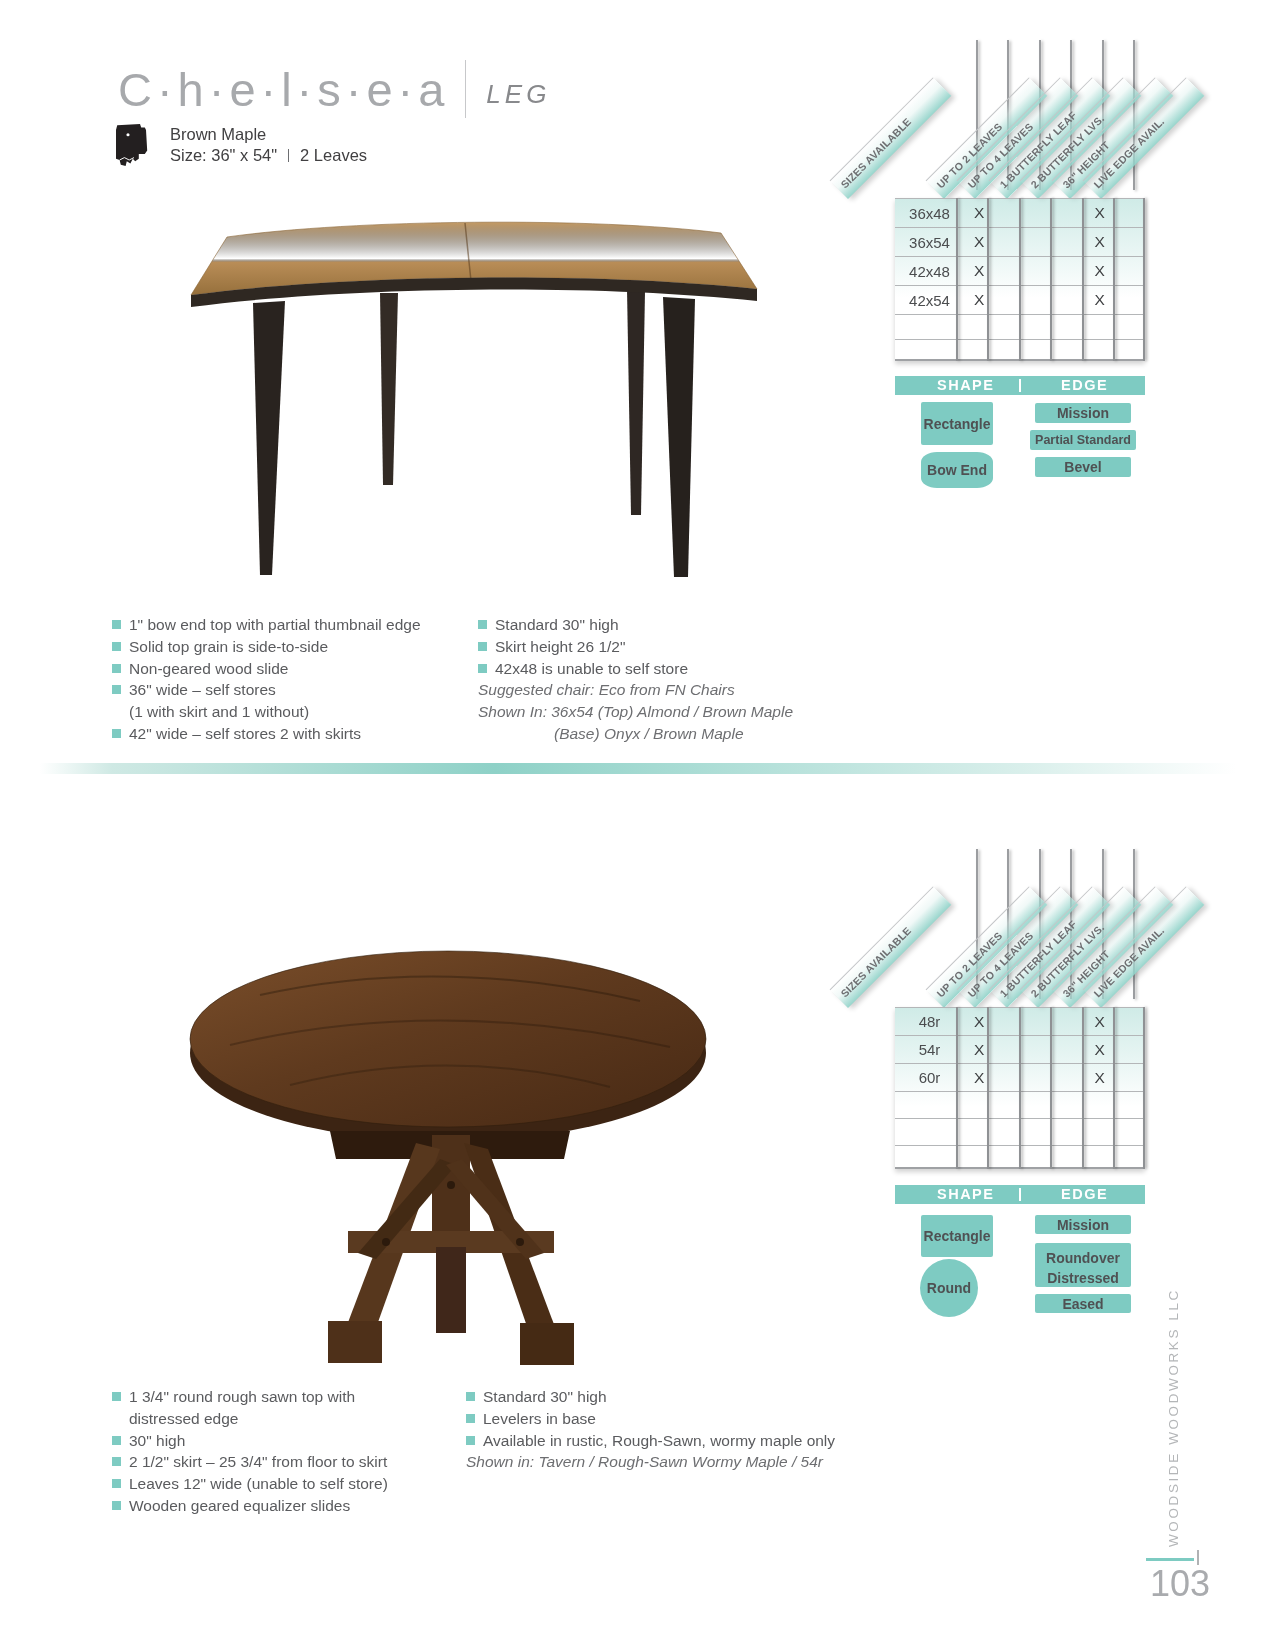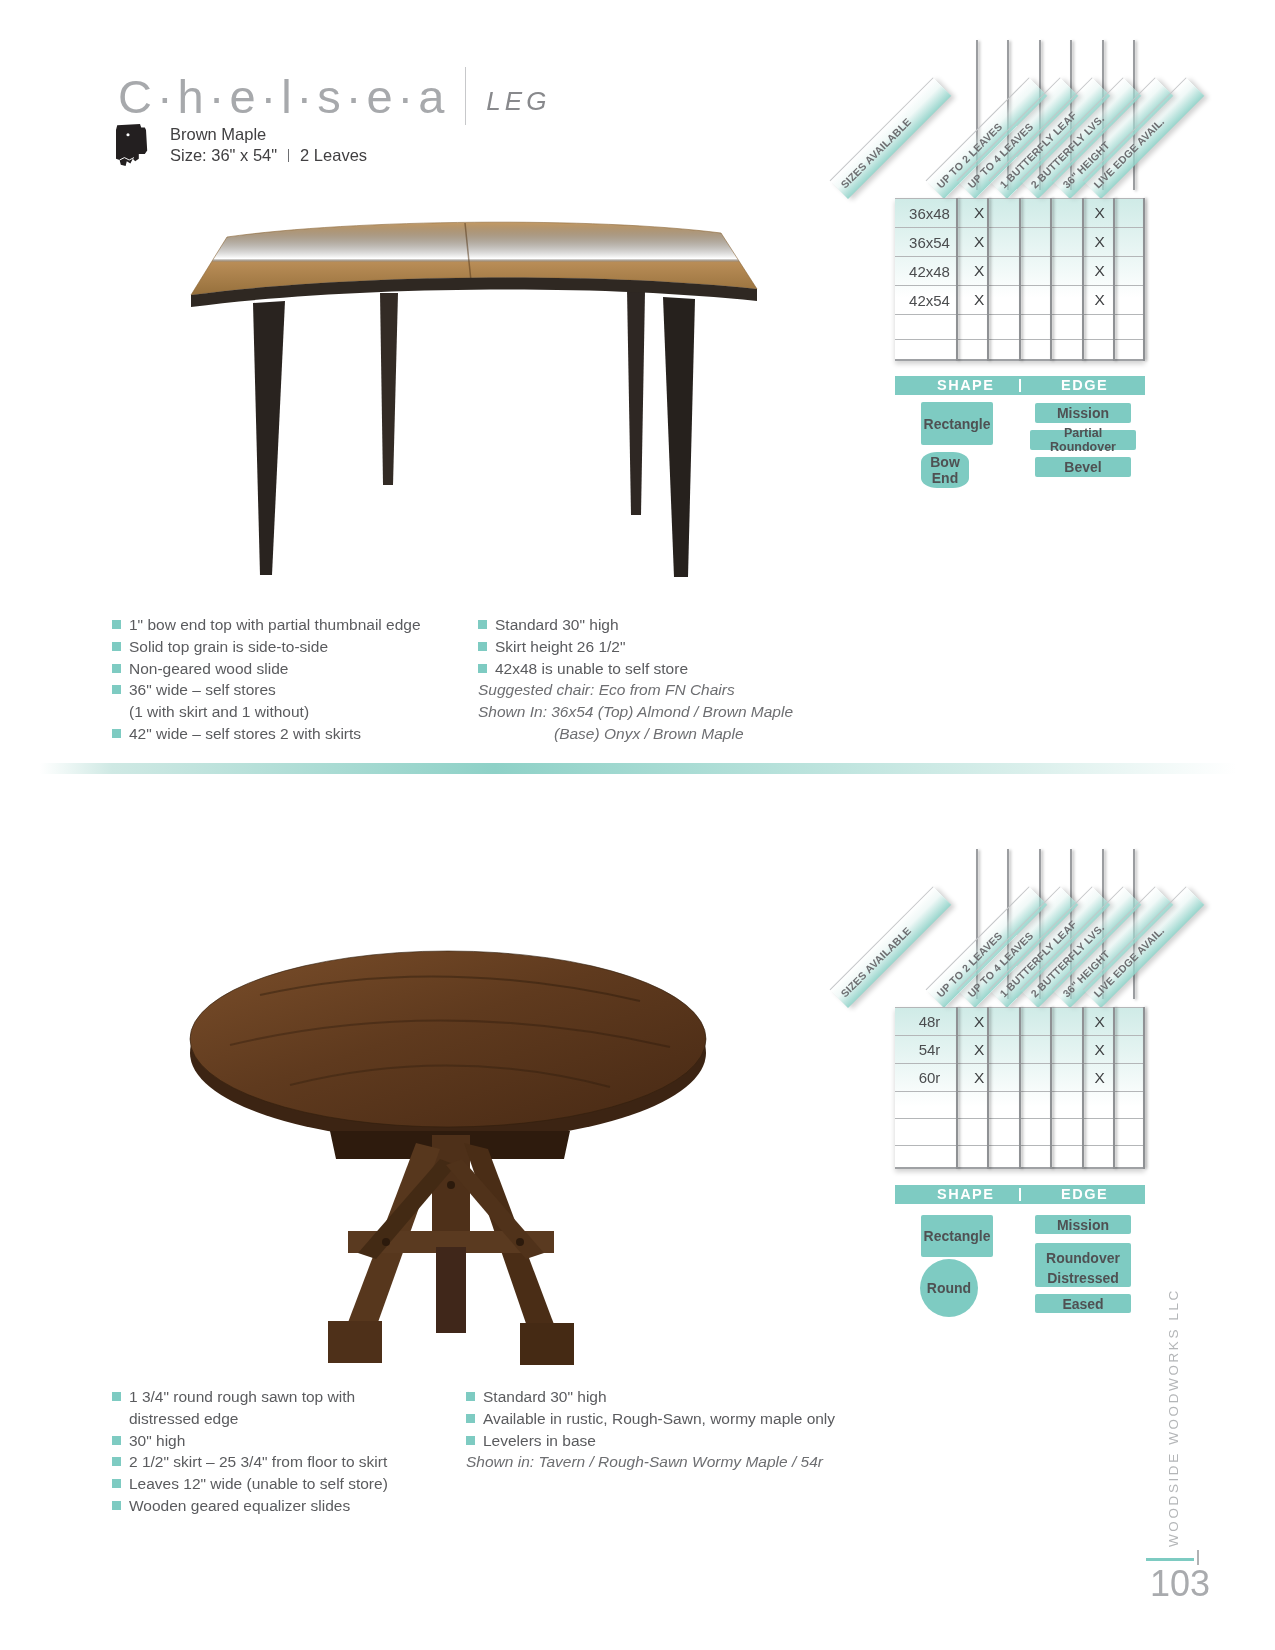--- a/index.html
+++ b/index.html
@@ -57,21 +57,21 @@
   .folio-tick{position:absolute;left:1197px;top:1550px;width:2px;height:15px;background:#b0b2b4;}
   .folio{position:absolute;left:1150px;top:1563px;font-size:36px;font-weight:300;color:#a9abae;}
 
   .img-abs{position:absolute;}
 </style>
 </head>
 <body>
 
 <div class="page">
 
-  <div class="title-row" style="left:118px;top:67px;">
+  <div class="title-row" style="left:118px;top:60px;">
     <span class="pname">C·h·e·l·s·e·a</span>
     <span class="tdiv"></span>
     <span class="ptype">LEG</span>
   </div>
 
   <div class="winfo" style="left:112px;top:124px;">
     <svg width="44" height="48" viewBox="0 0 36 40">
       <path d="M3 5 L4 1 L23 0 L24 3 L27 3 L28 5 L29 22 L27 25 L22 25 L22 29 L19 31 L17 29 L15 33 L12 31 L11 35 L7 34 L6 30 L3 29 Z" fill="#231f20"></path>
       <circle cx="13" cy="9" r="1.3" fill="#ffffff"></circle>
       <path d="M6 30 L10 28 L14 30 L18 28" stroke="#ffffff" stroke-width="0.8" fill="none"></path>
@@ -220,23 +220,23 @@
       <div class="row" style="height:24px;"></div>
       <div class="row" style="height:23px;"></div>
     </div>
 
     <div class="se-bar">
       <span class="sl" style="left:42px;">SHAPE</span>
       <span class="se-tick"></span>
       <span class="sl" style="left:166px;">EDGE</span>
     </div>
     <div class="btn" style="left:73px;top:362px;width:72px;height:43px;">Rectangle</div>
-    <div class="btn" style="left:73px;top:412px;width:48px;height:36px;border-radius:16px/10px;">Bow End</div>
+    <div class="btn" style="left:73px;top:412px;width:72px;height:36px;border-radius:16px/10px;">Bow End</div>
     <div class="btn" style="left:187px;top:363px;width:96px;height:20px;">Mission</div>
-    <div class="btn" style="left:182px;top:390px;width:106px;height:20px;font-size:12.5px;">Partial Roundover</div>
+    <div class="btn" style="left:182px;top:390px;width:106px;height:20px;font-size:12.5px;">Partial Standard</div>
     <div class="btn" style="left:187px;top:417px;width:96px;height:20px;">Bevel</div>
   </div>
 
   <div class="divider"></div>
 
 
   <svg class="img-abs" style="left:140px;top:935px;" width="620" height="440" viewBox="0 0 620 440">
     <defs>
       <linearGradient id="woodB" x1="0" y1="0" x2="1" y2="1">
         <stop offset="0" stop-color="#7a4e2a"></stop>
@@ -288,25 +288,25 @@
       </div>
   </div>
 
   <div class="flist" style="left:466px;top:1386px;width:440px;">
     <div class="feat">
         <span class="sq"></span>
         <span>Standard 30" high</span>
       </div>
     <div class="feat">
         <span class="sq"></span>
+        <span>Levelers in base</span>
+      </div>
+    <div class="feat">
+        <span class="sq"></span>
         <span>Available in rustic, Rough-Sawn, wormy maple only</span>
-      </div>
-    <div class="feat">
-        <span class="sq"></span>
-        <span>Levelers in base</span>
       </div>
     <div class="ital">Shown in: Tavern / Rough-Sawn Wormy Maple / 54r</div>
   </div>
 
   <div class="chart" style="left:848px;top:849px;">
     <div class="hline" style="left:128px;"></div>
     <div class="hline" style="left:159px;"></div>
     <div class="hline" style="left:191px;"></div>
     <div class="hline" style="left:222px;"></div>
     <div class="hline" style="left:254px;"></div>

